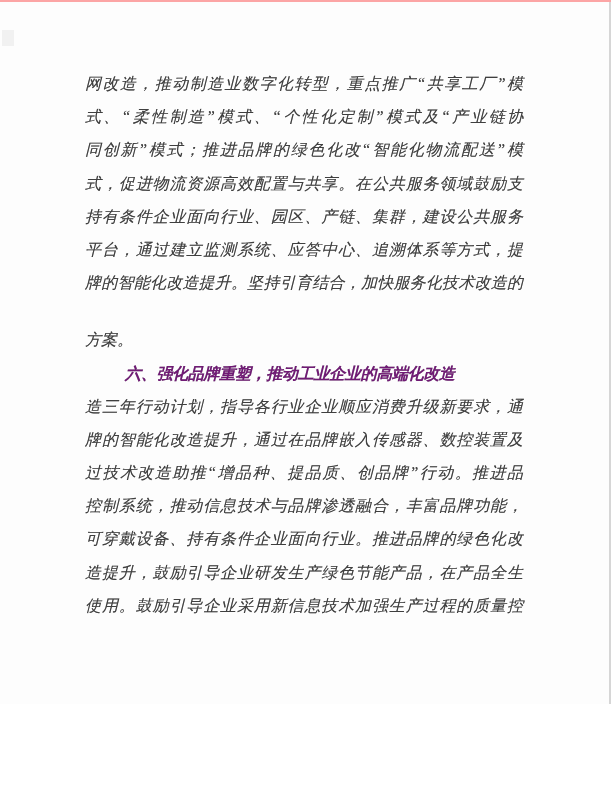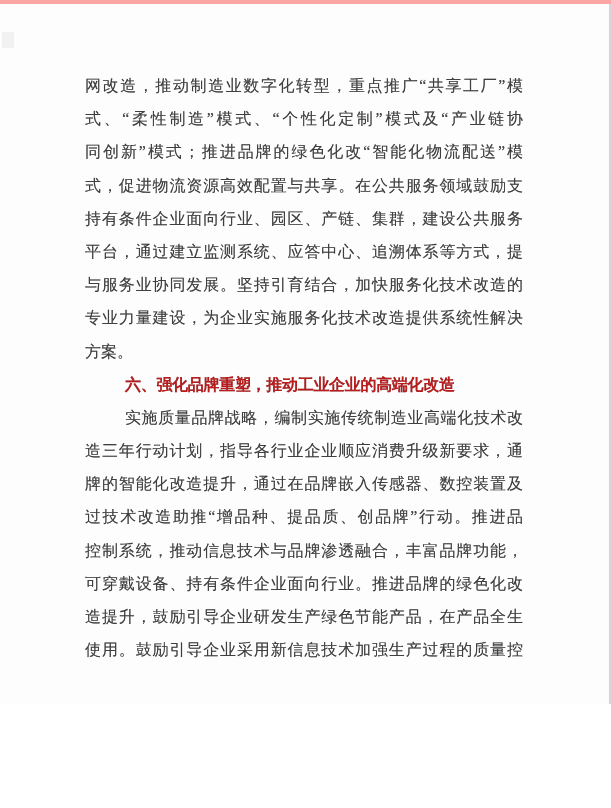--- a/index.html
+++ b/index.html
@@ -5,24 +5,25 @@
   html, body {
     margin: 0;
     padding: 0;
     background: #ffffff;
   }
   .page {
     position: relative;
     width: 611px;
     height: 704px;
     background: #fdfdfd;
-    border-top: 4px solid #fca5a5;
+    border-top: 2px solid #fca5a5;
     box-sizing: border-box;
     overflow: hidden;
     font-family: "Liberation Serif", "DejaVu Serif", serif;
+    font-style: italic;
   }
   .page::after { 
     content: "";
     position: absolute;
     top: 0; right: 0;
     width: 2px; height: 100%;
     background: #d6d6d6;
   }
   .scan-artifact {
     position: absolute;
@@ -41,32 +42,33 @@
     text-shadow: 0 0 0.6px rgba(60,60,60,0.45);
   }
   .line {
     height: 33.2px;
     text-align: justify;
     text-align-last: justify;
     white-space: nowrap;
   }
   .line.last {
     text-align-last: left;
+    margin-top: 24px;
   }
   .line.indent {
     padding-left: 40px;
     width: 398px;
   }
   .heading {
     height: 33.2px;
     padding-left: 40px;
     font-family: "Liberation Sans", "DejaVu Sans", sans-serif;
     font-weight: bold;
     font-size: 16px;
-    color: #b91c1c;
+    color: #701a75;
     text-align: left;
     white-space: nowrap;
     letter-spacing: -0.3px;
   }
   .page-number {
     position: absolute;
     left: 0;
     top: 783px;
     width: 611px;
     text-align: center;
@@ -82,27 +84,25 @@
   <div class="scan-artifact"></div>
 
   <div class="text-block">
 
     <div class="line">网改造，推动制造业数字化转型，重点推广“共享工厂”模</div>
     <div class="line">式、“柔性制造”模式、“个性化定制”模式及“产业链协</div>
     <div class="line">同创新”模式；推进品牌的绿色化改“智能化物流配送”模</div>
     <div class="line">式，促进物流资源高效配置与共享。在公共服务领域鼓励支</div>
     <div class="line">持有条件企业面向行业、园区、产链、集群，建设公共服务</div>
     <div class="line">平台，通过建立监测系统、应答中心、追溯体系等方式，提</div>
-    <div class="line">与服务业协同发展。坚持引育结合，加快服务化技术改造的</div>
-    <div class="line">专业力量建设，为企业实施服务化技术改造提供系统性解决</div>
+    <div class="line">牌的智能化改造提升。坚持引育结合，加快服务化技术改造的</div>
     <div class="line last">方案。</div>
 
     <div class="heading">六、强化品牌重塑，推动工业企业的高端化改造</div>
 
-    <div class="line indent">实施质量品牌战略，编制实施传统制造业高端化技术改</div>
     <div class="line">造三年行动计划，指导各行业企业顺应消费升级新要求，通</div>
     <div class="line">牌的智能化改造提升，通过在品牌嵌入传感器、数控装置及</div>
     <div class="line">过技术改造助推“增品种、提品质、创品牌”行动。推进品</div>
     <div class="line">控制系统，推动信息技术与品牌渗透融合，丰富品牌功能，</div>
     <div class="line">可穿戴设备、持有条件企业面向行业。推进品牌的绿色化改</div>
     <div class="line">造提升，鼓励引导企业研发生产绿色节能产品，在产品全生</div>
     <div class="line">使用。鼓励引导企业采用新信息技术加强生产过程的质量控</div>
   </div>
 
   <div class="page-number">6</div>

